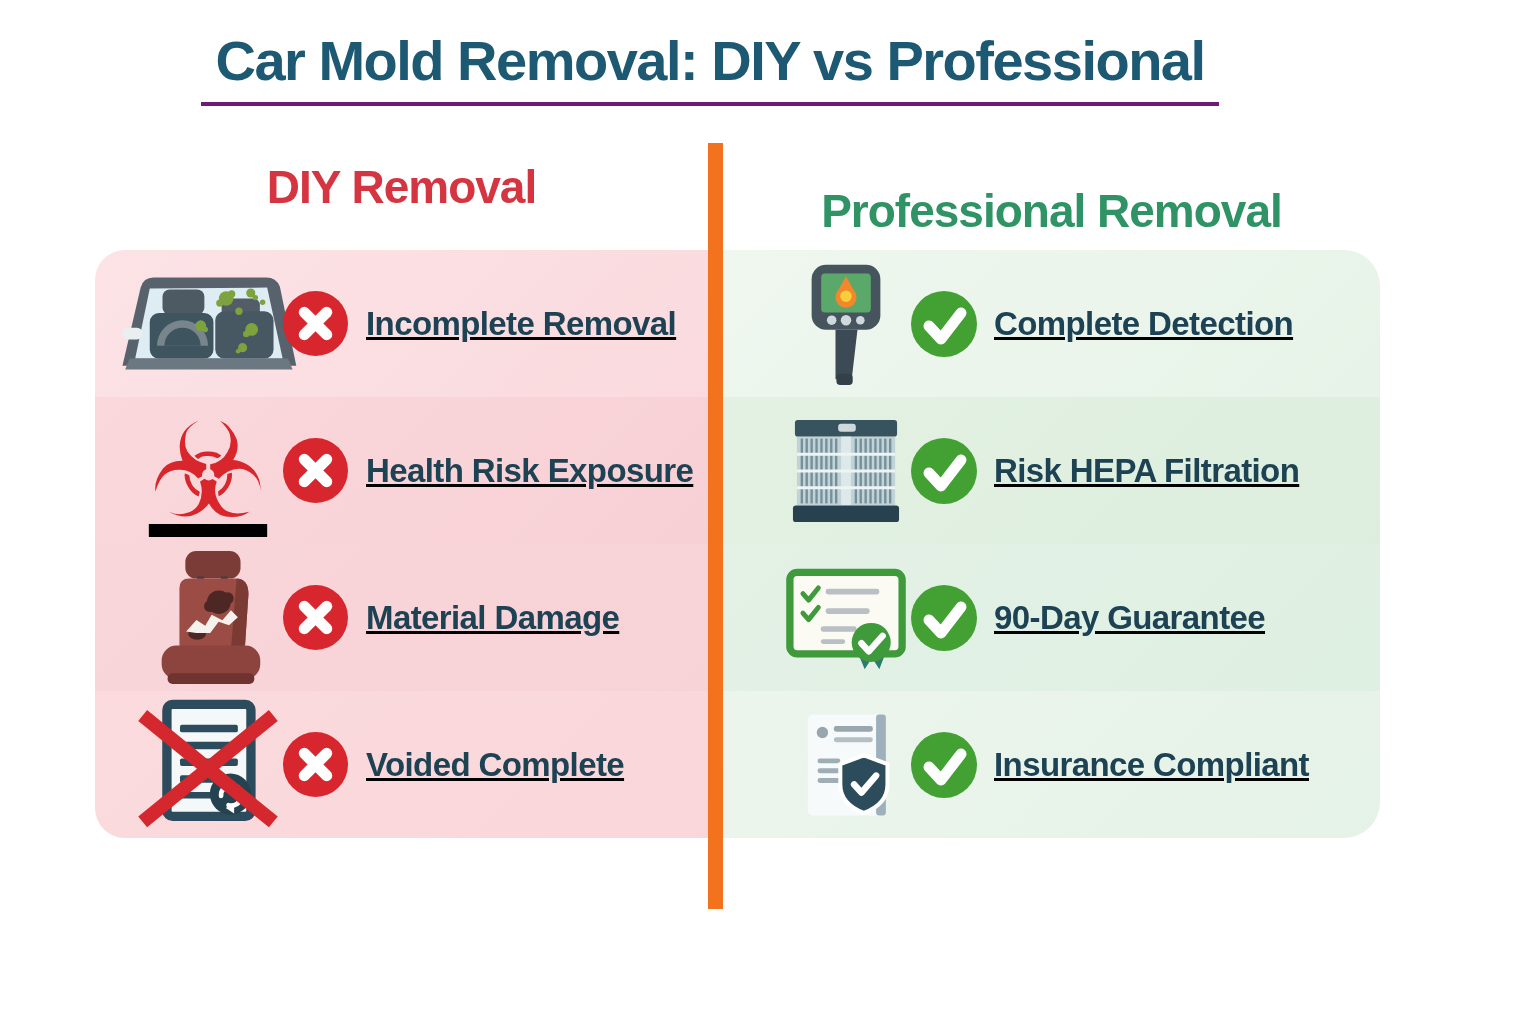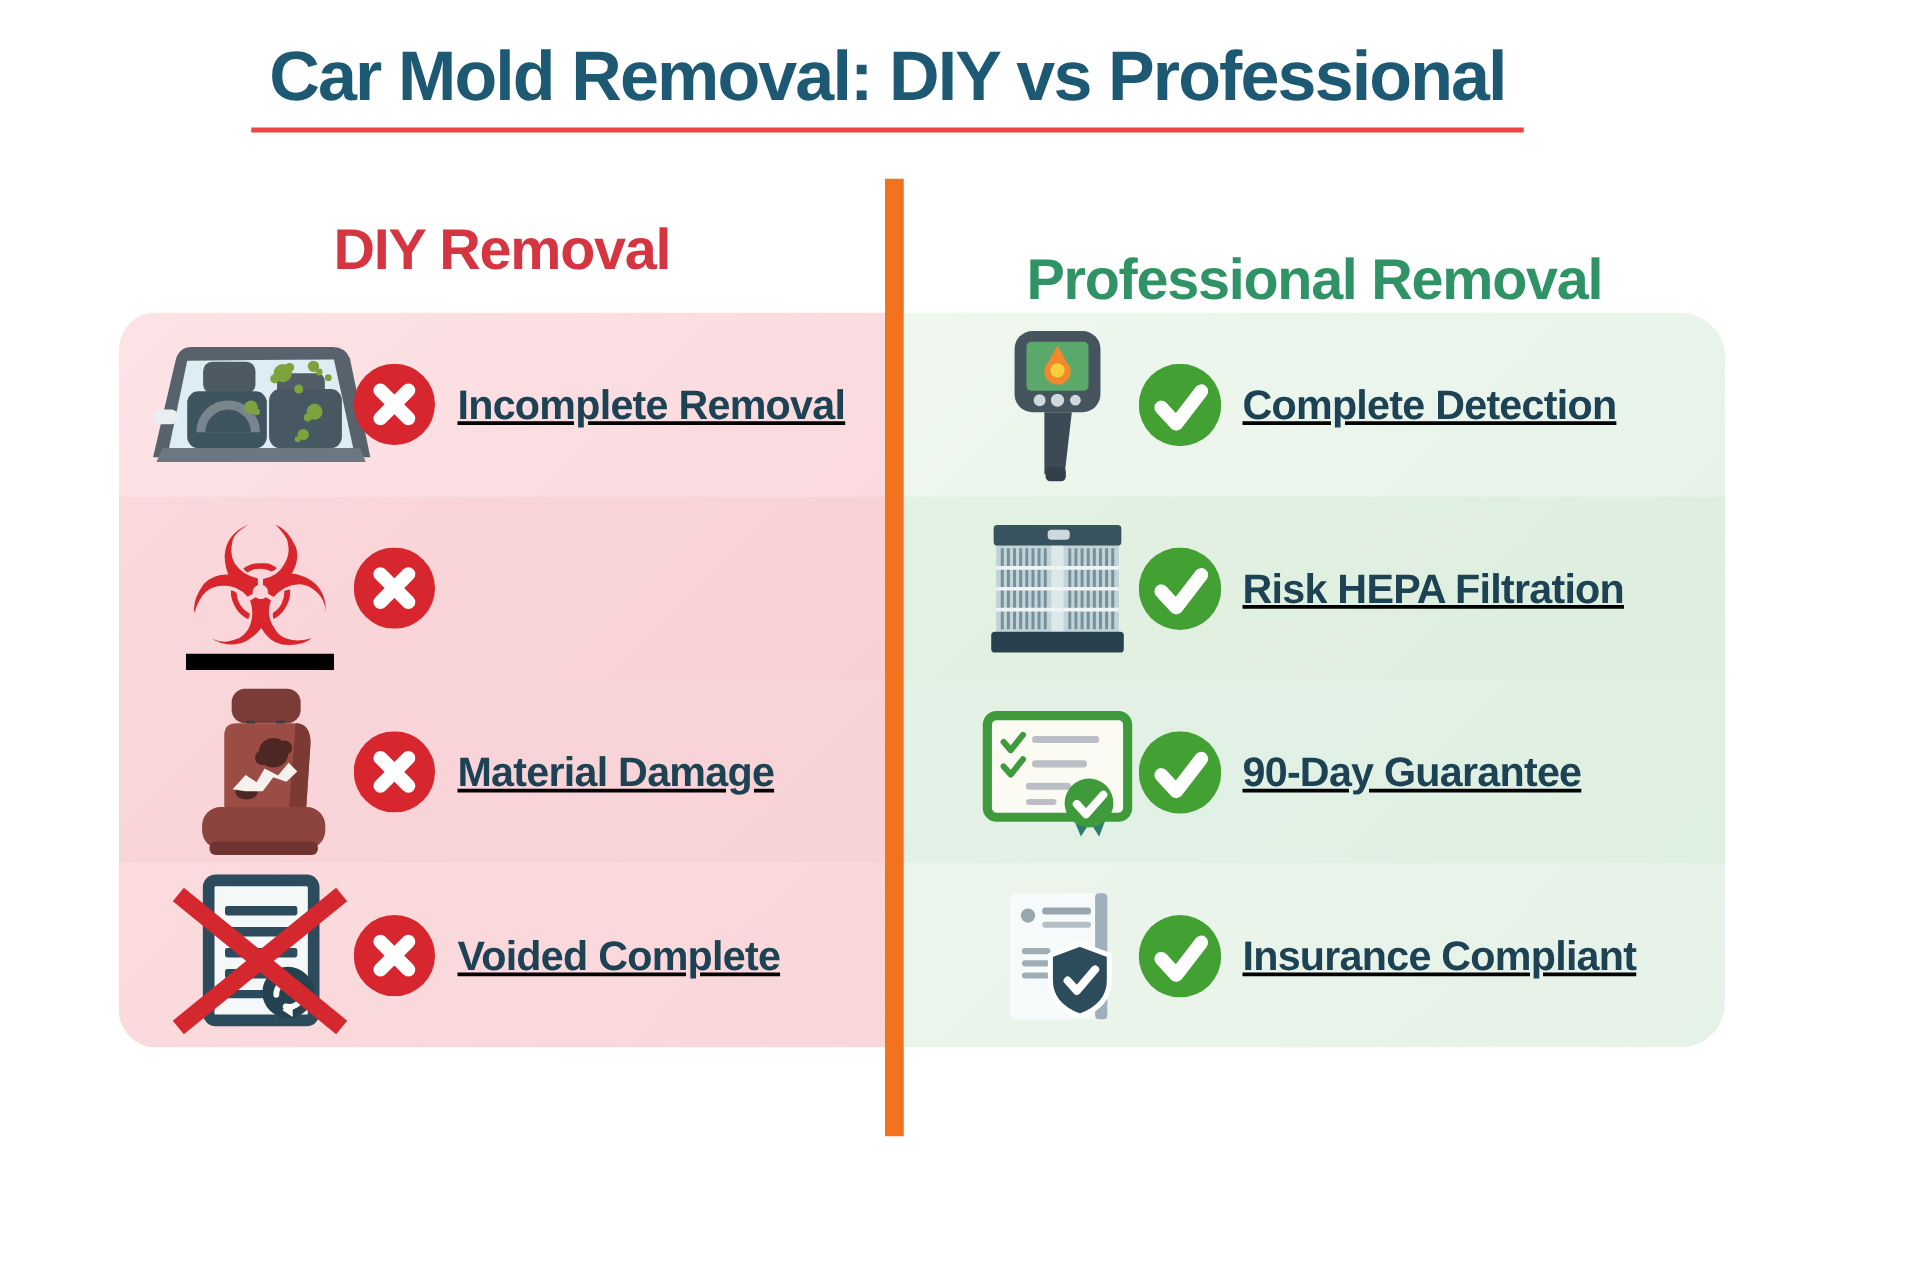--- a/index.html
+++ b/index.html
@@ -5,24 +5,24 @@
   html,body{margin:0;padding:0;}
   body{
     width:1536px;height:1024px;position:relative;overflow:hidden;
     background:#ffffff;
     font-family:"Liberation Sans", sans-serif;
   }
   
   .title-wrap{position:absolute;top:30px;left:0;width:1420px;text-align:center;}
   .title{
     display:inline-block;font-size:56px;font-weight:bold;letter-spacing:-1.5px;
-    color:#1d5972;padding:0 14px 10px 14px;border-bottom:4px solid #ef4444;line-height:1.1;
+    color:#1d5972;padding:0 14px 10px 14px;border-bottom:4px solid #701a75;line-height:1.1;
   }
   
-  .col-heading{position:absolute;top:172px;text-align:center;font-size:46px;font-weight:bold;letter-spacing:-1px;}
+  .col-heading{position:absolute;top:160px;text-align:center;font-size:46px;font-weight:bold;letter-spacing:-1px;}
   .col-heading.diy{left:95px;width:613px;color:#d53441;}
   .col-heading.pro{left:723px;width:657px;color:#2f9365;}
   
   .divider{position:absolute;left:708px;top:143px;width:15px;height:766px;background:#f2721e;}
   
   .panel{position:absolute;top:250px;display:flex;flex-direction:column;text-decoration:underline;}
   .panel.left{left:95px;width:613px;border-radius:30px 0 0 30px;overflow:hidden;}
   .panel.right{left:723px;width:657px;border-radius:0 36px 36px 0;overflow:hidden;text-align:right;}
   .row{height:147px;display:flex;align-items:center;}
   
@@ -106,20 +106,21 @@
     </div>
     <div class="badge">
       <svg width="65" height="65" viewBox="0 0 64 64">
         <circle cx="32" cy="32" r="32" fill="#d7262d"></circle>
         <g stroke="#ffffff" stroke-width="11" stroke-linecap="round">
           <line x1="21" y1="21" x2="43" y2="43"></line>
             <line x1="43" y1="21" x2="21" y2="43"></line>
         </g>
       </svg>
     </div>
+    <div class="label" style="color: rgb(29, 66, 84);">Health Risk Exposure</div>
   </div>
 
   <div class="row">
     <div class="icon-box">
       <svg width="150" height="138" viewBox="0 0 150 140">
         <rect x="52" y="2" width="56" height="28" rx="11" fill="#7b3c38"></rect>
         <rect x="64" y="28" width="7" height="12" fill="#3a3f45"></rect>
         <rect x="88" y="28" width="7" height="12" fill="#3a3f45"></rect>
         <path d="M46,40 Q46,30 56,30 L102,30 Q116,30 116,46 L112,106 L54,106 Q46,106 46,96 Z" fill="#9b4c44"></path>
         <path d="M104,30 Q116,30 116,46 L112,106 L98,106 Z" fill="#7c3a34"></path>

